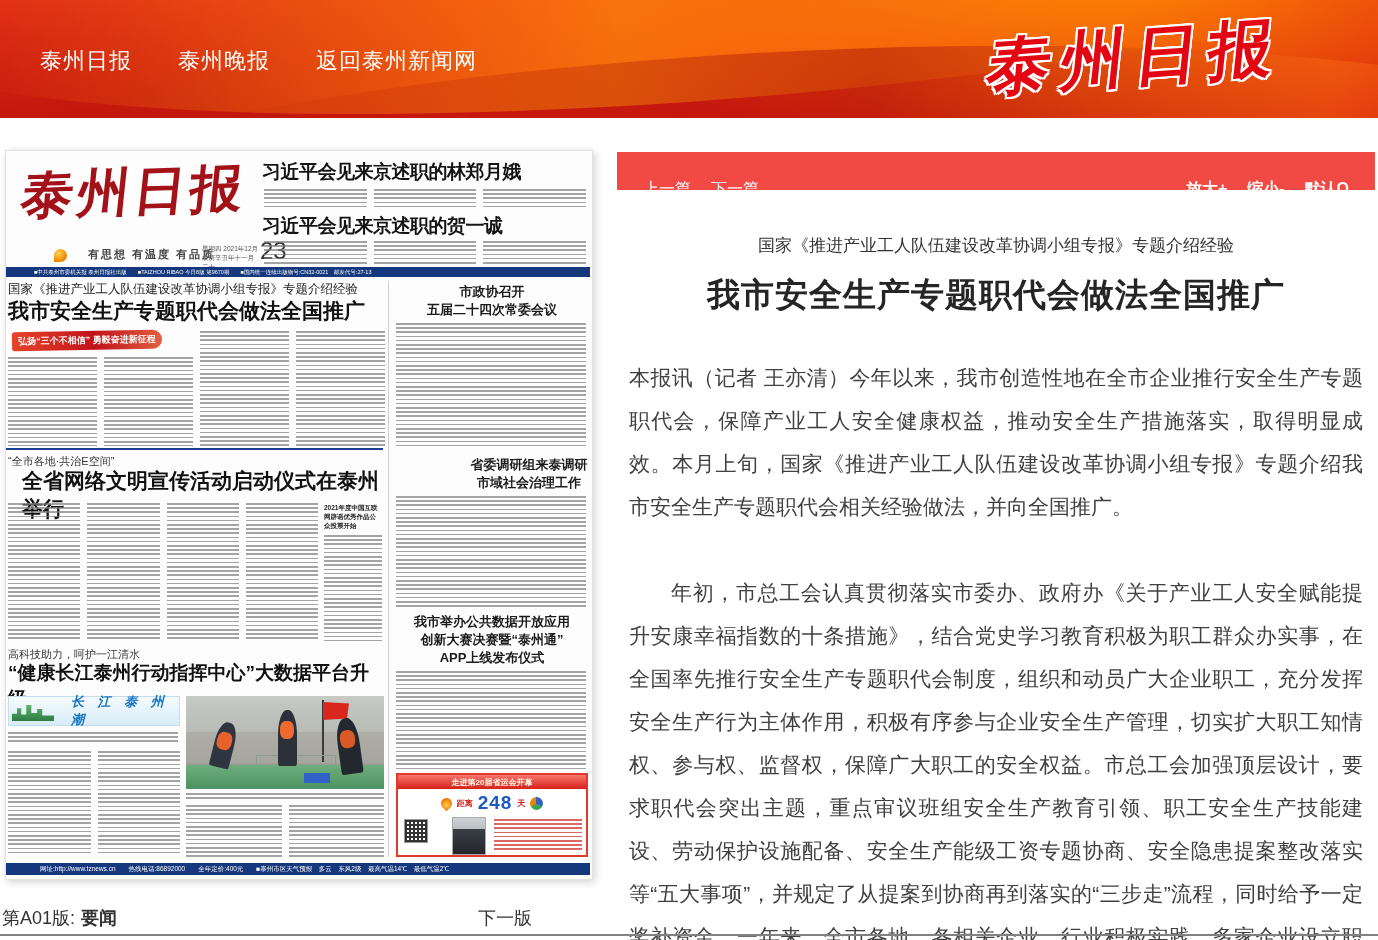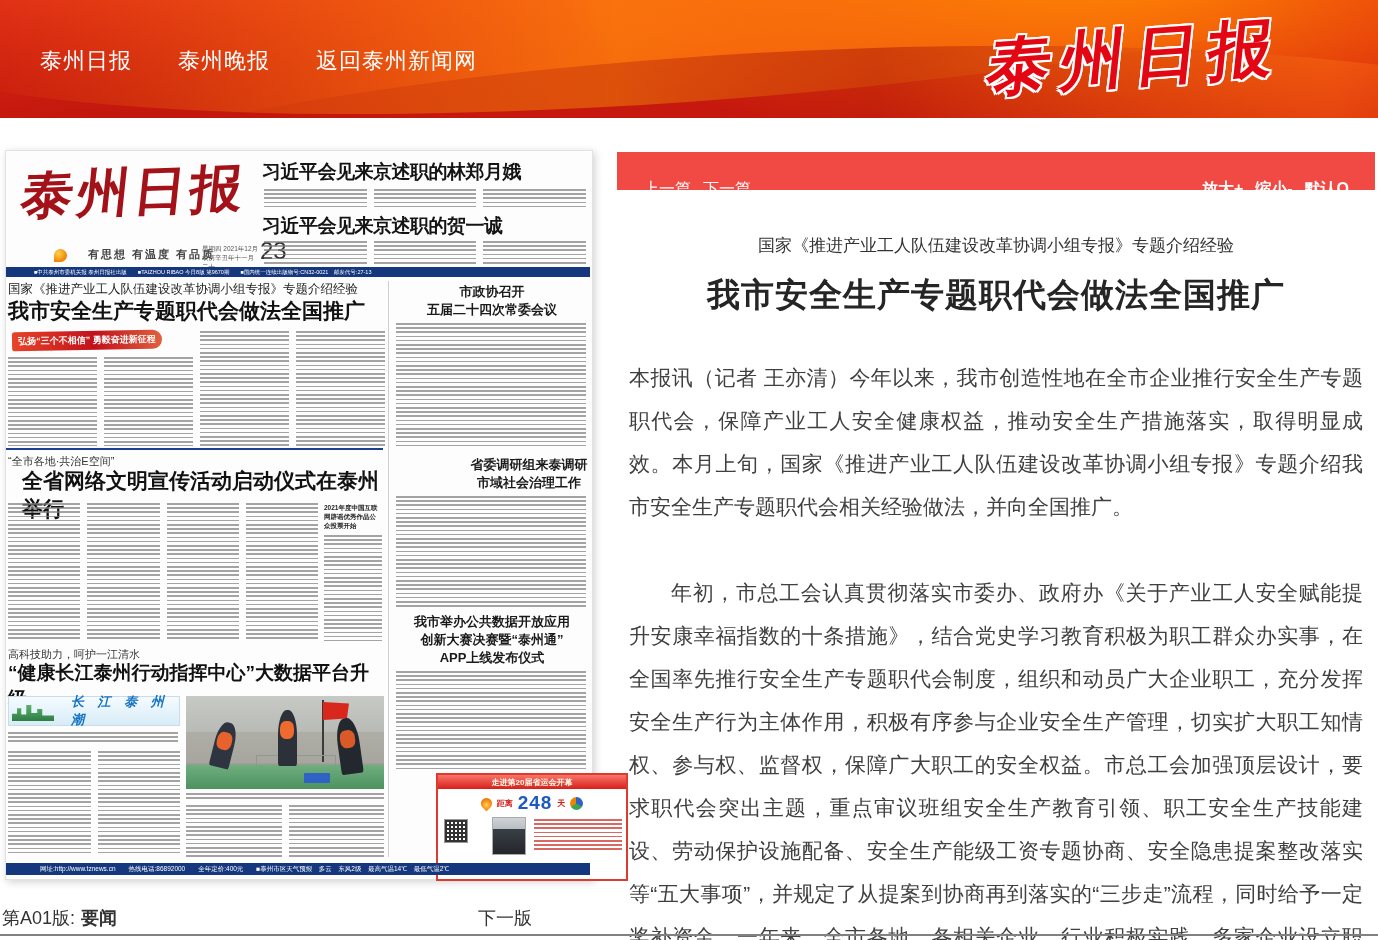--- a/index.html
+++ b/index.html
@@ -34,21 +34,21 @@
     font-size:64px;color:#e30613;letter-spacing:10px;
     transform:rotate(-4deg) skewX(-10deg);
     text-shadow:0 0 2px #fff,2px 2px 0 #fff,-2px -2px 0 #fff,2px -2px 0 #fff,-2px 2px 0 #fff,0 2px 0 #fff,0 -2px 0 #fff,2px 0 0 #fff,-2px 0 0 #fff;
   }
   
   .article-pane{position:absolute;left:617px;top:152px;width:758px;}
   .art-toolbar{
     height:38px;background:#f14a44;display:flex;justify-content:space-between;
     align-items:center;padding:0 26px;color:#fff;
   }
-  .art-toolbar .grp{display:flex;gap:12px;margin-top:36px;}
+  .art-toolbar .grp{display:flex;gap:20px;margin-top:36px;}
   .art-toolbar a{color:#fff;font-size:16px;text-decoration:none;cursor:pointer;}
   .art-toolbar .grp.right a{font-weight:bold;}
   .art-kicker{margin-top:44px;text-align:center;font-size:17px;color:#333;}
   .art-title{margin-top:16px;text-align:center;font-size:33px;font-weight:bold;color:#252525;letter-spacing:1px;}
   .art-body{margin-top:38px;font-size:21px;line-height:43px;color:#404040;text-align:justify;}
   .art-body p{margin:12px;}
   .art-body p + p{margin-top:43px;text-indent:2em;}
   
   .page-bar{position:absolute;left:2px;top:906px;width:600px;font-size:18px;color:#333;}
   .page-bar .sec{font-weight:bold;margin-left:6px;}
@@ -112,21 +112,21 @@
   .np-photo .flag{left:137px;top:6px;width:26px;height:18px;background:#d8281e;
     clip-path:polygon(0 0,100% 8%,92% 92%,0 100%);}
   .np-photo .p1{left:28px;top:26px;width:20px;height:46px;background:#2e3440;border-radius:45% 45% 8% 8%;transform:rotate(14deg);}
   .np-photo .p1 .vest{left:2px;top:10px;width:15px;height:18px;background:#e8622d;border-radius:40%;}
   .np-photo .p2{left:92px;top:14px;width:19px;height:56px;background:#2b3039;border-radius:45% 45% 8% 8%;}
   .np-photo .p2 .vest{left:2px;top:11px;width:14px;height:18px;background:#ef6a2f;border-radius:40%;}
   .np-photo .p3{left:152px;top:22px;width:22px;height:56px;background:#23272e;border-radius:45% 45% 8% 8%;transform:rotate(-8deg);}
   .np-photo .p3 .vest{left:3px;top:12px;width:15px;height:18px;background:#d95a28;border-radius:40%;}
   .np-vrule{left:382px;top:130px;width:1px;height:576px;background:#cfcfcf;}
   .np-rh{left:390px;width:192px;font-size:13px;font-weight:bold;color:#1a1a1a;line-height:18px;white-space:pre-line;}
-  .np-adbox{left:390px;top:622px;width:192px;height:108px;border:2px solid #e03a2f;background:#fff;margin-left:40px;}
+  .np-adbox{left:390px;top:622px;width:192px;height:84px;border:2px solid #e03a2f;background:#fff;}
   .np-adbox .adh{left:0;top:0;width:188px;height:14px;background:linear-gradient(180deg,#f8756a,#d6201a);
     color:#fffbe8;font-size:8px;font-weight:bold;display:flex;align-items:center;justify-content:center;}
   .np-adbox .cdrow{left:0;top:16px;width:188px;height:24px;display:flex;align-items:center;justify-content:center;gap:5px;}
   .np-adbox .cdrow *{position:static;}
   .np-adbox .flame{width:11px;height:11px;border-radius:50% 50% 50% 0;transform:rotate(-45deg);
     background:radial-gradient(circle at 40% 60%,#ffd34d,#f06a00 75%);}
   .np-adbox .cdlbl{font-size:8px;color:#d6201a;font-weight:bold;}
   .np-adbox .cdnum{font-size:19px;font-weight:bold;color:#1b5ac2;letter-spacing:1px;}
   .np-adbox .gameslogo{width:13px;height:13px;border-radius:50%;
     background:conic-gradient(#2f62c4 0 33%,#3aa55a 33% 66%,#f08300 66% 100%);}

